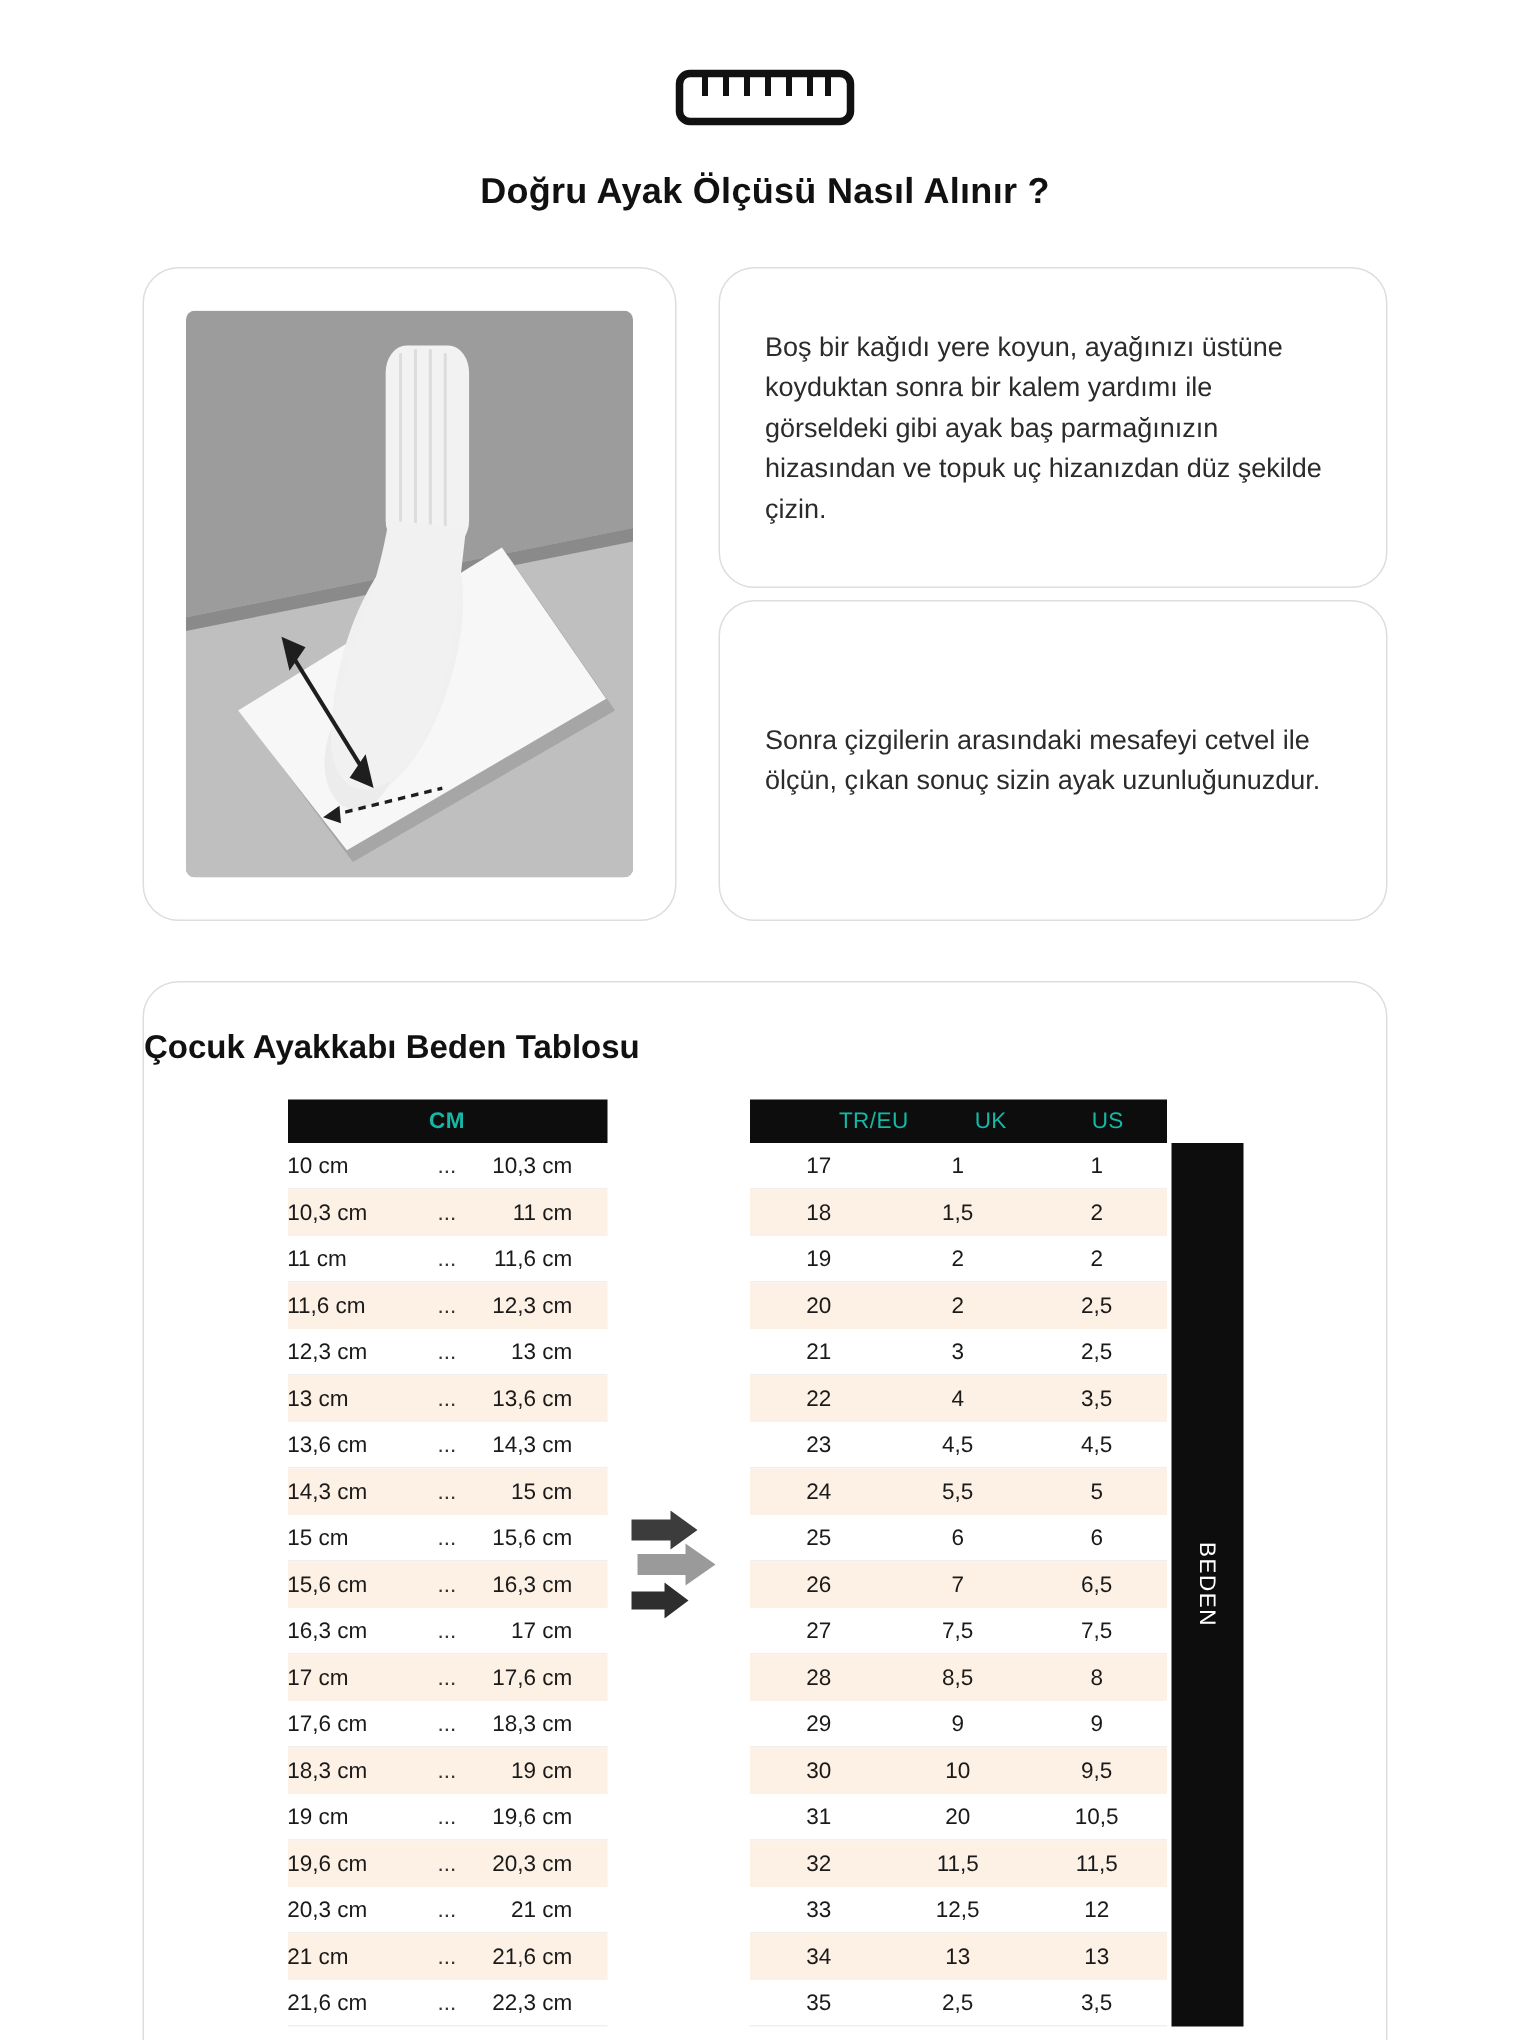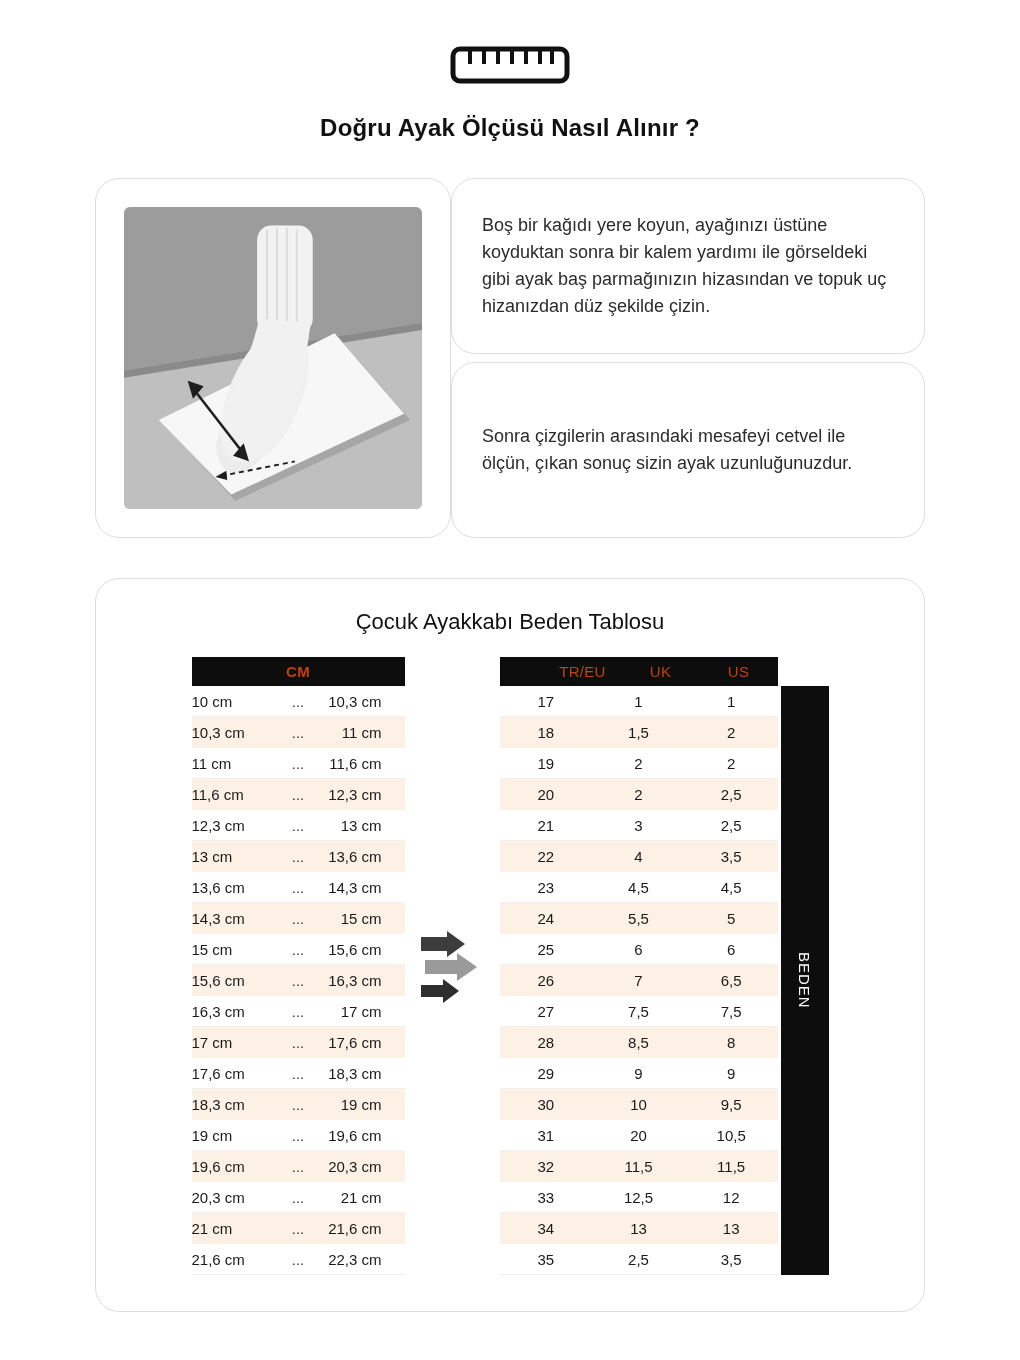--- a/index.html
+++ b/index.html
@@ -19,22 +19,23 @@
     font-size:24px;
     font-weight:bold;
     color:#111;
     margin-top:30px;
     letter-spacing:.2px;
   }
 
   
   .top-section {
     display:flex;
+    gap:28px;
     margin:36px 95px 0 95px;
-    height:360px;
+    height:436px;
   }
   .photo-card {
     width:356px;
     min-width:356px;
     border:1px solid #ddd;
     border-radius:24px;
     padding:28px;
     background:#fff;
   }
   .photo-frame {
@@ -68,37 +69,37 @@
   
   .table-card {
     margin:40px 95px 0 95px;
     border:1px solid #ddd;
     border-radius:24px;
     background:#fff;
     padding:30px 0 34px 0;
     height:734px;
   }
   .table-title {
-    text-align:center;
+    text-align:left;
     font-size:22px;
-    font-weight:normal;
+    font-weight:bold;
     color:#111;
     margin-bottom:22px;
   }
   .tables-row {
     display:flex;
     justify-content:center;
     align-items:flex-start;
   }
 
   
   .cm-table { width:213px; }
   .thead {
     background:#0d0d0d;
-    color:#c2410c;
+    color:#14b8a6;
     height:29px;
     display:flex;
     align-items:center;
     justify-content:center;
     font-size:15px;
     font-weight:bold;
     letter-spacing:.3px;
   }
   .trow {
     height:31px;

